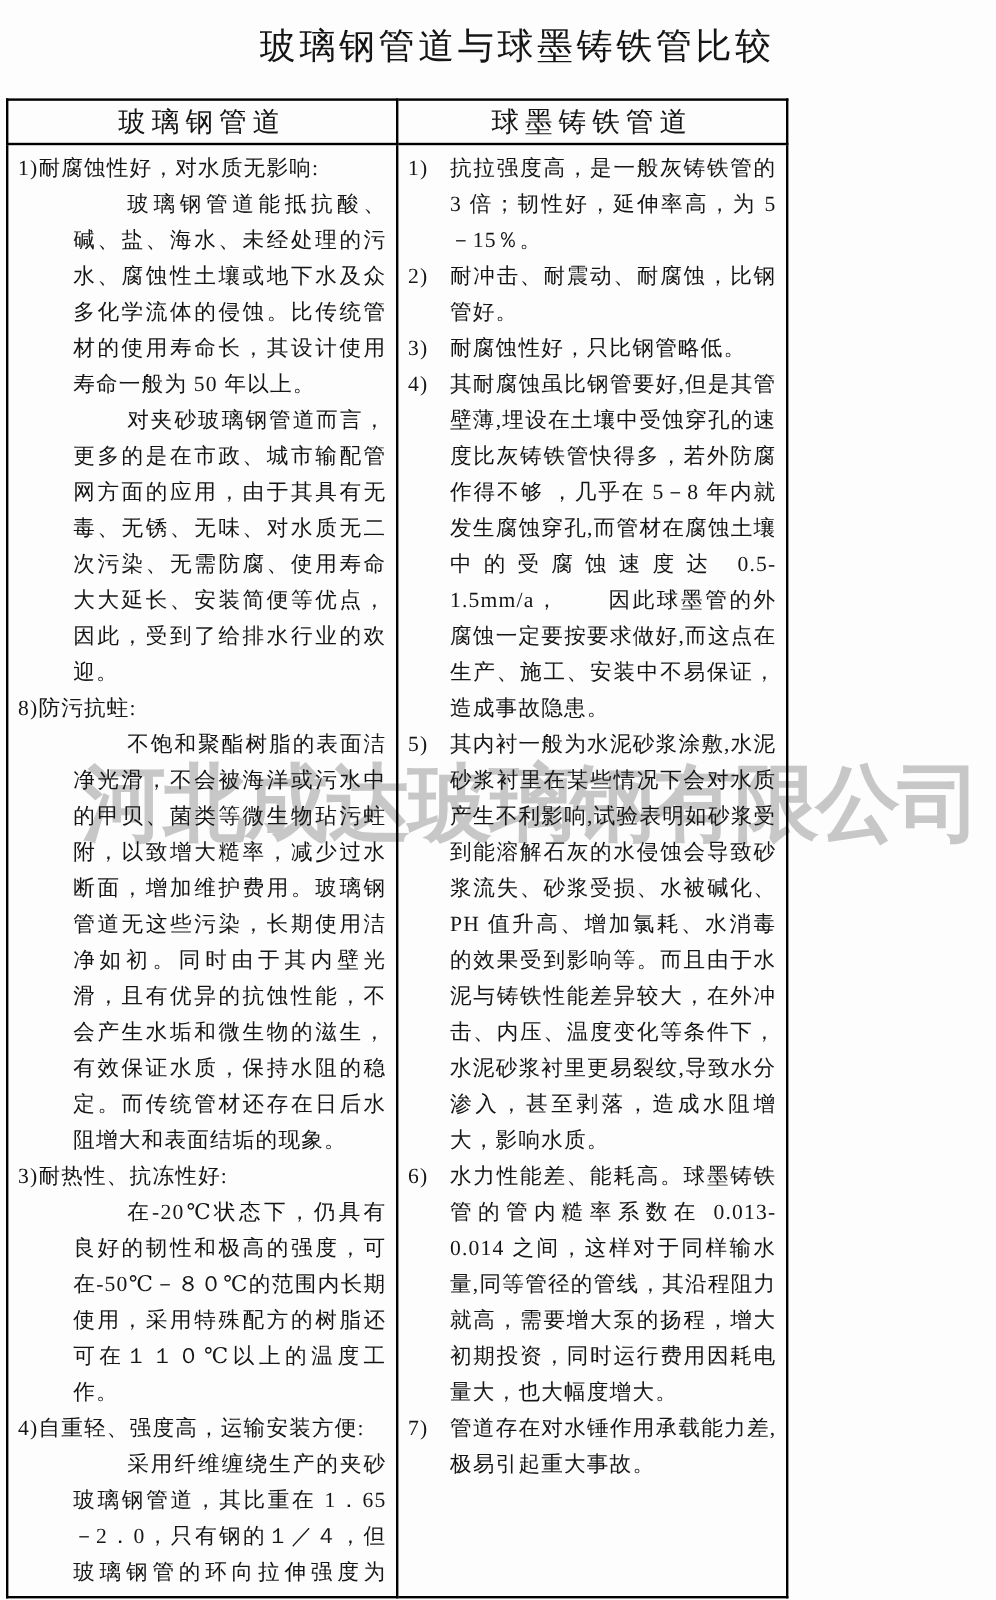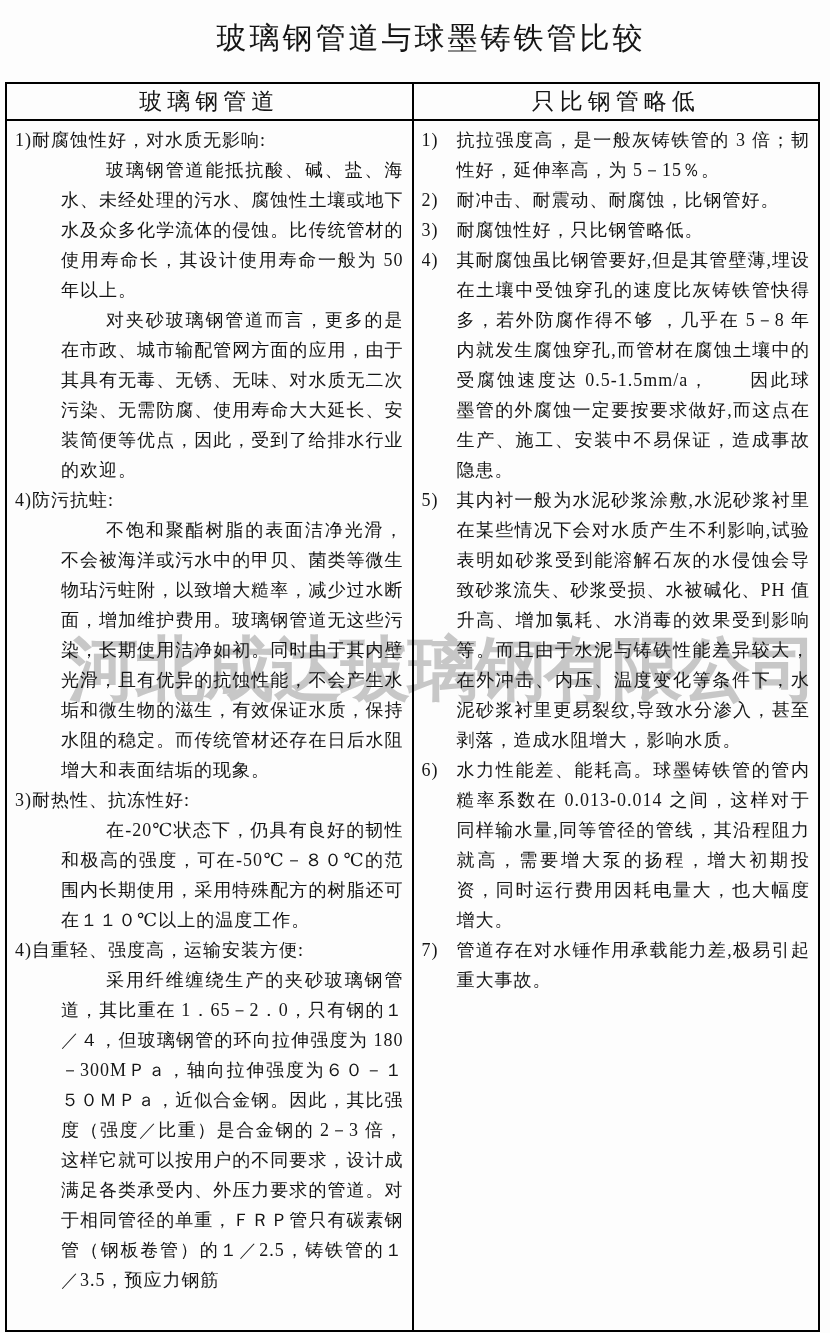--- a/index.html
+++ b/index.html
@@ -44,21 +44,21 @@
     font-size: 30px;
     font-weight: normal;
     letter-spacing: 3px;
     margin: 16px;
     z-index: 2;
   }
   table.cmp {
     position: absolute;
     top: 82px;
     left: 5px;
-    width: 815px;
+    width: 652px;
     border-collapse: collapse;
     table-layout: fixed;
     background: transparent;
     z-index: 1;
   }
   table.cmp th, table.cmp td {
     border: 2px solid #000;
     background: transparent;
   }
   table.cmp th {
@@ -104,31 +104,31 @@
 <div class="page">
 
   <div class="watermark">河北成达玻璃钢有限公司</div>
 
   <h1 class="title">玻璃钢管道与球墨铸铁管比较</h1>
 
   <table class="cmp">
     <thead>
       <tr>
         <th>玻璃钢管道</th>
-        <th>只比钢管略低</th>
+        <th>球墨铸铁管道</th>
       </tr>
     </thead>
     <tbody>
       <tr>
         <td>
           <div class="cell-inner" id="left-cell">
               <div class="item-heading">1)耐腐蚀性好，对水质无影响:</div>
               <div class="para">玻璃钢管道能抵抗酸、碱、盐、海水、未经处理的污水、腐蚀性土壤或地下水及众多化学流体的侵蚀。比传统管材的使用寿命长，其设计使用寿命一般为 50 年以上。</div>
               <div class="para">对夹砂玻璃钢管道而言，更多的是在市政、城市输配管网方面的应用，由于其具有无毒、无锈、无味、对水质无二次污染、无需防腐、使用寿命大大延长、安装简便等优点，因此，受到了给排水行业的欢迎。</div>
-              <div class="item-heading">4)防污抗蛀:</div>
+              <div class="item-heading">8)防污抗蛀:</div>
               <div class="para">不饱和聚酯树脂的表面洁净光滑，不会被海洋或污水中的甲贝、菌类等微生物玷污蛀附，以致增大糙率，减少过水断面，增加维护费用。玻璃钢管道无这些污染，长期使用洁净如初。同时由于其内壁光滑，且有优异的抗蚀性能，不会产生水垢和微生物的滋生，有效保证水质，保持水阻的稳定。而传统管材还存在日后水阻增大和表面结垢的现象。</div>
               <div class="item-heading">3)耐热性、抗冻性好:</div>
               <div class="para">在-20℃状态下，仍具有良好的韧性和极高的强度，可在-50℃－８０℃的范围内长期使用，采用特殊配方的树脂还可在１１０℃以上的温度工作。</div>
               <div class="item-heading">4)自重轻、强度高，运输安装方便:</div>
               <div class="para">采用纤维缠绕生产的夹砂玻璃钢管道，其比重在 1．65－2．0，只有钢的１／４，但玻璃钢管的环向拉伸强度为 180－300MＰａ，轴向拉伸强度为６０－１５０ＭＰａ，近似合金钢。因此，其比强度（强度／比重）是合金钢的 2－3 倍，这样它就可以按用户的不同要求，设计成满足各类承受内、外压力要求的管道。对于相同管径的单重，ＦＲＰ管只有碳素钢管（钢板卷管）的１／2.5，铸铁管的１／3.5，预应力钢筋</div>
             </div>
         </td>
         <td>
           <div class="cell-inner" id="right-cell">
               <div class="r-item"><span class="num">1)</span><span>抗拉强度高，是一般灰铸铁管的 3 倍；韧性好，延伸率高，为 5－15％。</span></div>

